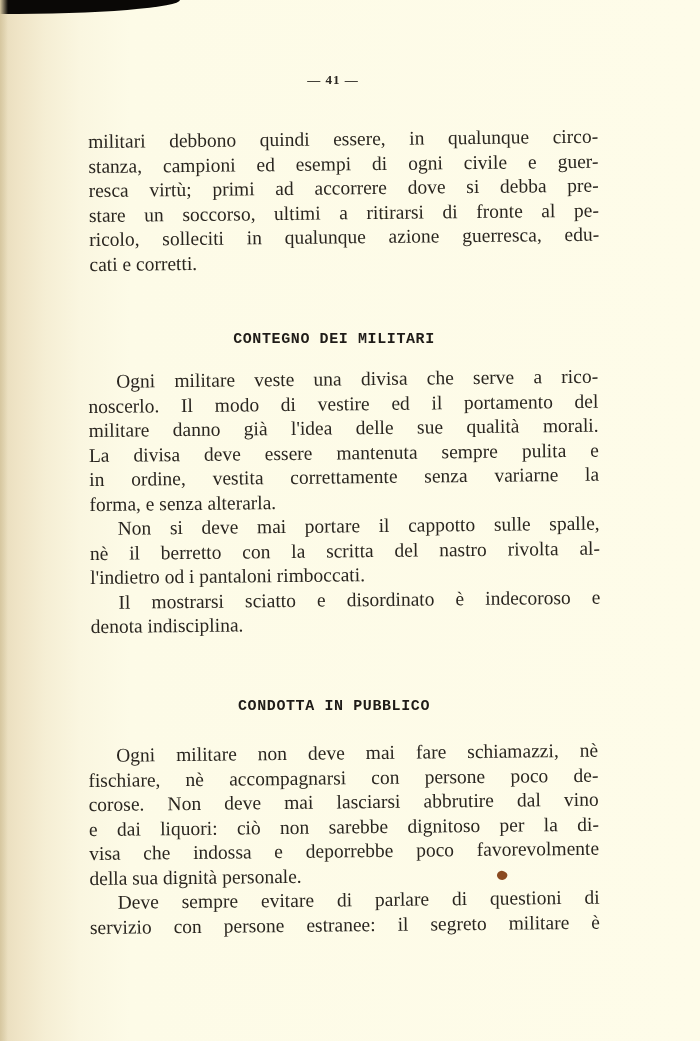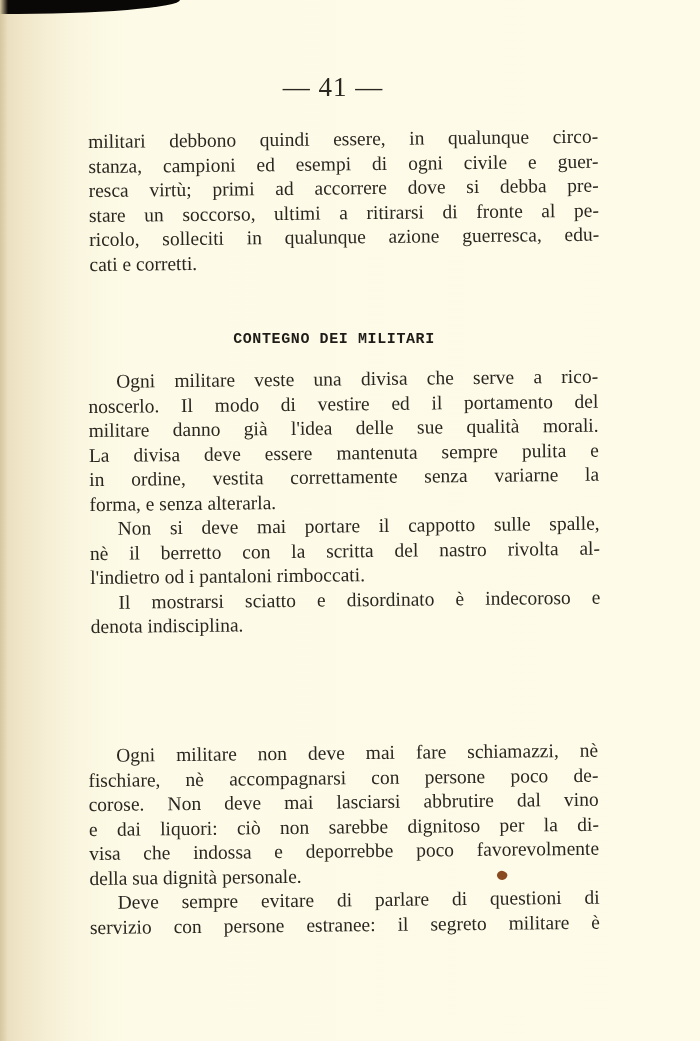--- a/index.html
+++ b/index.html
@@ -37,22 +37,22 @@
       width: 8px;
       height: 1041px;
       background: linear-gradient(90deg, #d6c7a0, rgba(230,218,186,0));
     }
     .page-number {
       position: absolute;
       top: 72px;
       left: 0;
       width: 666px;
       text-align: center;
-      font-size: 27px;
-      font-weight: normal;
+      font-size: 13px;
+      font-weight: bold;
       letter-spacing: 1px;
     }
     .text-block {
       position: absolute;
       left: 88px;
       width: 510px;
       font-size: 19.5px;
       line-height: 24.5px;
       text-align: justify;
       transform: rotate(-0.6deg);
@@ -119,20 +119,21 @@
     <span class="line">La divisa deve essere mantenuta sempre pulita e</span>
     <span class="line">in ordine, vestita correttamente senza variarne la</span>
     <span class="line last">forma, e senza alterarla.</span>
     <span class="line indent">Non si deve mai portare il cappotto sulle spalle,</span>
     <span class="line">nè il berretto con la scritta del nastro rivolta al-</span>
     <span class="line last">l'indietro od i pantaloni rimboccati.</span>
     <span class="line indent">Il mostrarsi sciatto e disordinato è indecoroso e</span>
     <span class="line last">denota indisciplina.</span>
   </div>
 
+  <div class="heading" style="top:698px;">CONDOTTA IN PUBBLICO</div>
 
   <div class="text-block" style="top:744px;">
     <span class="line indent">Ogni militare non deve mai fare schiamazzi, nè</span>
     <span class="line">fischiare, nè accompagnarsi con persone poco de-</span>
     <span class="line">corose. Non deve mai lasciarsi abbrutire dal vino</span>
     <span class="line">e dai liquori: ciò non sarebbe dignitoso per la di-</span>
     <span class="line">visa che indossa e deporrebbe poco favorevolmente</span>
     <span class="line last">della sua dignità personale.</span>
     <span class="line indent">Deve sempre evitare di parlare di questioni di</span>
     <span class="line">servizio con persone estranee: il segreto militare è</span>

